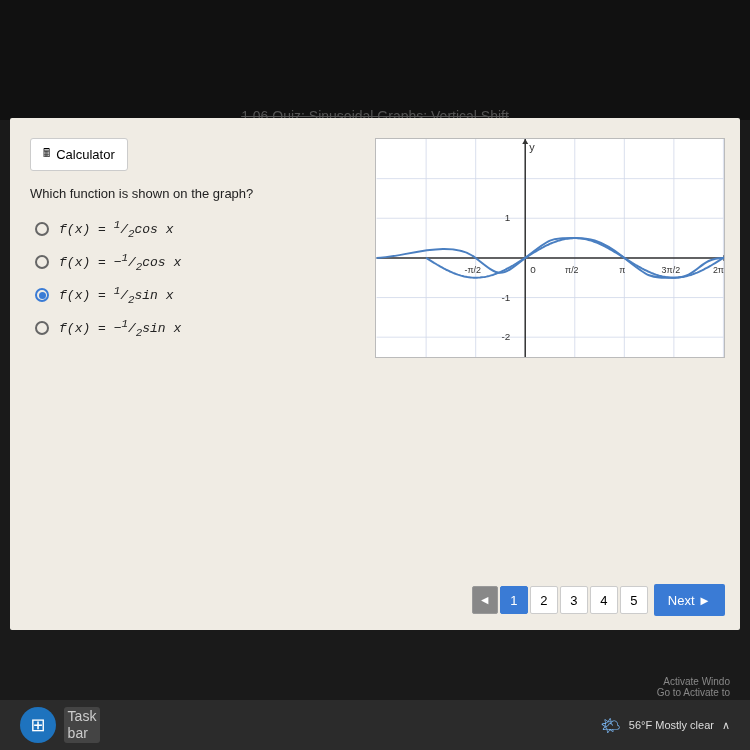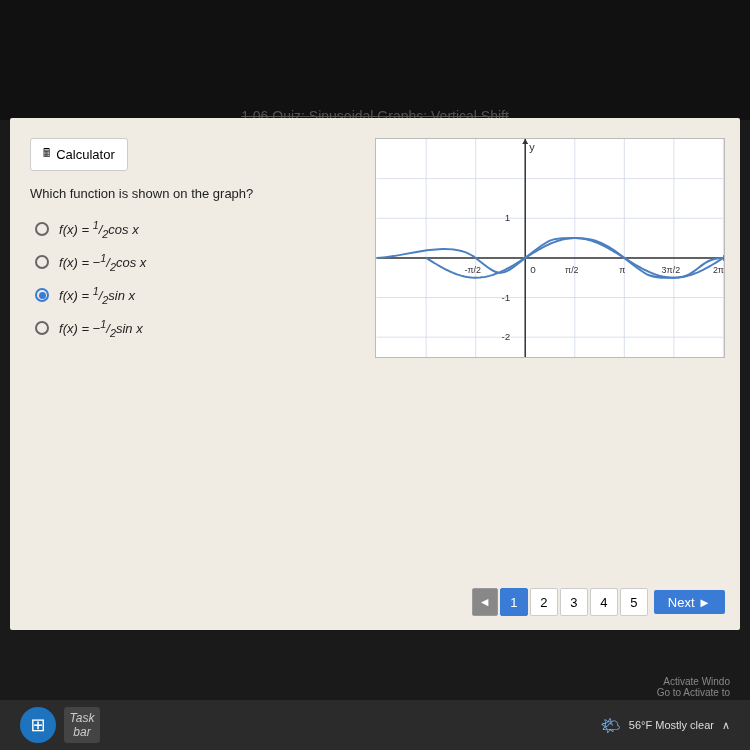--- a/index.html
+++ b/index.html
@@ -113,21 +113,21 @@
       border-color: #3a7bd5;
     }
 
     .option-text {
       font-size: 13px;
       font-style: italic;
     }
 
     
     .math {
-      font-family: Liberation Sans, sans-serif;
+      font-family: Liberation Mono, monospace;
       font-style: italic;
     }
 
     
     .graph-container {
       position: absolute;
       top: 20px;
       right: 15px;
       width: 350px;
       height: 220px;
@@ -182,21 +182,21 @@
       padding: 4px 14px;
       background: #3a7bd5;
       color: white;
       border: none;
       border-radius: 2px;
       font-size: 13px;
       cursor: pointer;
       display: flex;
       align-items: center;
       gap: 4px;
-      height: 24px;
+      height: 32px;
       margin-left: 4px;
     }
 
     
     .bottom-bar {
       position: absolute;
       bottom: 0;
       left: 0;
       right: 0;
       height: 50px;
@@ -224,25 +224,23 @@
     }
 
     .taskbar-app {
       width: 36px;
       height: 36px;
       background: #444;
       border-radius: 3px;
       display: flex;
       align-items: center;
       justify-content: center;
-      font-size: 12px;
+      font-size: 14px;
       color: #ccc;
-      text-align: center;
       line-height: 1.2;
-      font-style: italic;
     }
 
     .taskbar-right {
       display: flex;
       align-items: center;
       gap: 8px;
     }
 
     .weather-icon {
       color: #7fbfff;

